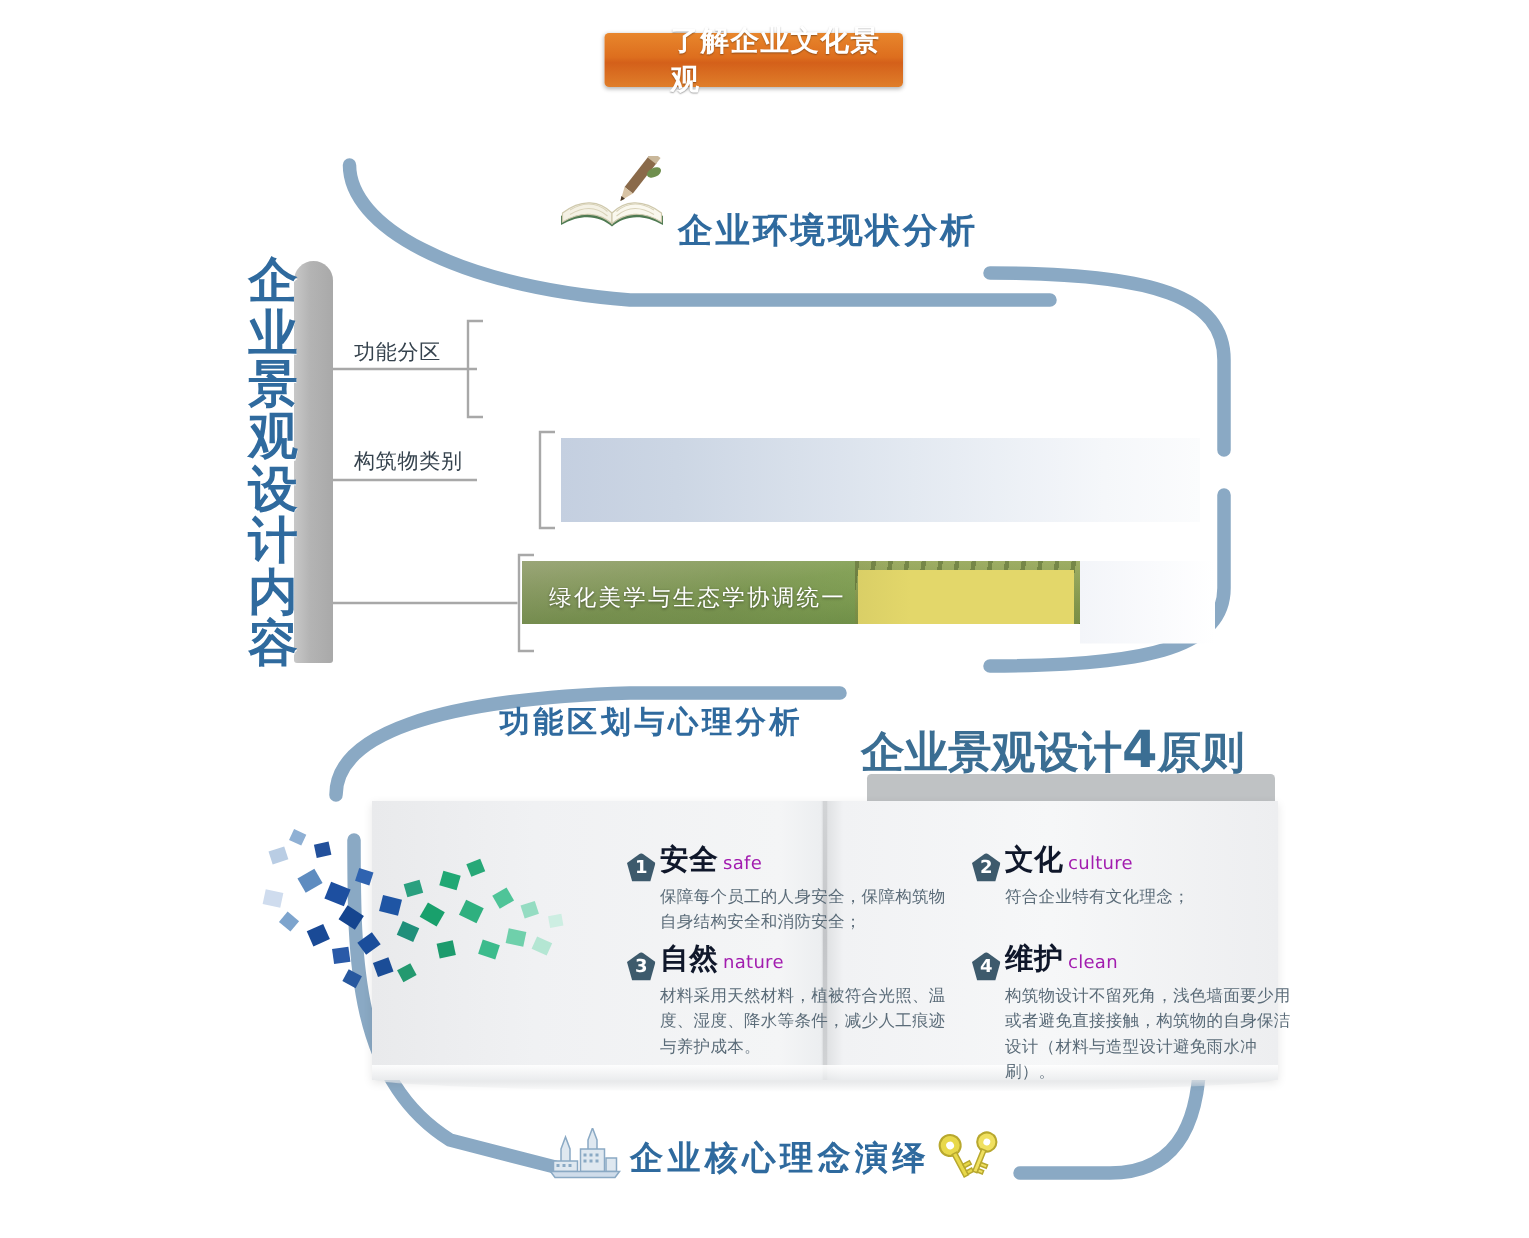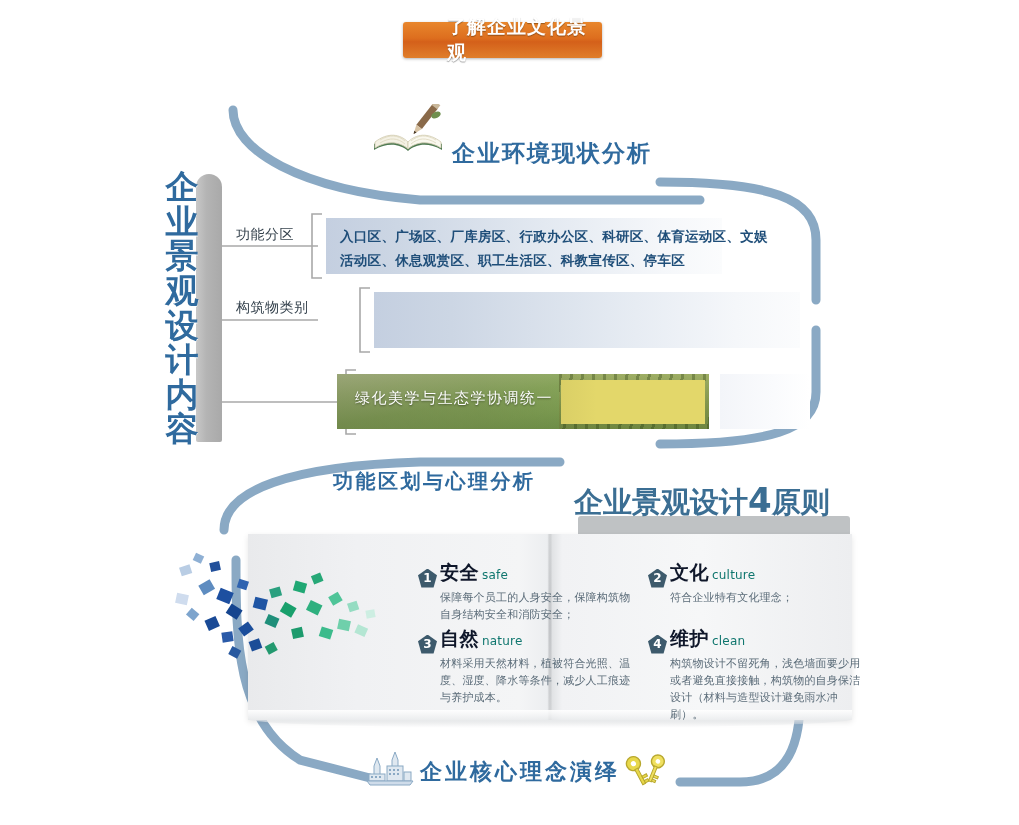--- a/index.html
+++ b/index.html
@@ -62,21 +62,21 @@
     position:absolute;
     background:linear-gradient(90deg,#c4cfe0 0%,#ccd6e4 18%,#e3e9f1 55%,#f5f7fa 85%,#fbfcfd 100%);
     color:#1f4e79;font-size:13.5px;font-weight:bold;line-height:1.75;
     padding:7px 14px;box-sizing:border-box;
     letter-spacing:.3px;
   }
   .content-box .line{display:block;white-space:nowrap;}
 
   
   .photo-band{
-    position:absolute;left:337px;top:374px;width:372px;height:55px;
+    position:absolute;left:348px;top:374px;width:372px;height:42px;
     background:
       radial-gradient(ellipse 120px 40px at 86% 60%, rgba(190,170,60,.45) 0%, rgba(190,170,60,0) 70%),
       radial-gradient(ellipse 90px 35px at 94% 30%, rgba(120,130,50,.55) 0%, rgba(120,130,50,0) 70%),
       linear-gradient(170deg,#c3cf9a 0%,#a9bd7c 18%,#8aa85c 42%,#7e9e52 62%,#6d8f46 82%,#5f8340 100%);
     overflow:hidden;
   }
   .photo-band .grassrow{
     position:absolute;right:0;top:0;width:150px;height:55px;
     background:
       repeating-linear-gradient(98deg, rgba(60,80,30,.40) 0px, rgba(60,80,30,.40) 3px, rgba(150,170,90,.15) 3px, rgba(150,170,90,.15) 11px),
@@ -151,21 +151,21 @@
   .p4{left:648px;top:626px;}
   .p-head{display:flex;align-items:baseline;gap:3px;}
   .p-num{
     width:19px;height:19px;background:#3d5a6c;color:#fff;
     display:inline-flex;align-items:center;justify-content:center;
     font-size:12px;font-weight:bold;
     clip-path:polygon(50% 0%,100% 36%,82% 100%,18% 100%,0% 36%);
     flex:0 0 auto;position:relative;top:3px;
   }
   .p-title{color:#0f172a;font-size:19px;font-weight:bold;letter-spacing:.5px;}
-  .p-en{color:#0f766e;font-size:12px;font-weight:normal;letter-spacing:.2px;}
+  .p-en{color:#a21caf;font-size:12px;font-weight:normal;letter-spacing:.2px;}
   .p-desc{
     margin-top:3px;margin-left:22px;
     color:#5a6b78;font-size:11px;line-height:1.55;letter-spacing:.2px;
   }
   .p2 .p-desc,.p4 .p-desc{margin-left:22px;}
 
   
   .head-bottom{
     position:absolute;left:420px;top:757px;
     color:#2f6a9e;font-size:22px;font-weight:bold;letter-spacing:3px;
@@ -237,24 +237,20 @@
     <line x1="222" y1="246" x2="318" y2="246" stroke="#a8a8a8" stroke-width="1.6"></line>
     <line x1="222" y1="320" x2="318" y2="320" stroke="#a8a8a8" stroke-width="1.6"></line>
     <line x1="222" y1="402" x2="345" y2="402" stroke="#a8a8a8" stroke-width="1.6"></line>
 
     <path d="M322 214 L 312 214 L 312 278 L 322 278" fill="none" stroke="#a8a8a8" stroke-width="1.6"></path>
     <path d="M370 288 L 360 288 L 360 352 L 370 352" fill="none" stroke="#a8a8a8" stroke-width="1.6"></path>
     <path d="M356 370 L 346 370 L 346 434 L 356 434" fill="none" stroke="#a8a8a8" stroke-width="1.6"></path>
   </svg>
 
   <div class="row-label r1">功能分区</div>
-  <div class="content-box" style="left:326px;top:218px;width:396px;height:56px;">
-    <span class="line">入口区、广场区、厂库房区、行政办公区、科研区、体育运动区、文娱</span>
-    <span class="line">活动区、休息观赏区、职工生活区、科教宣传区、停车区</span>
-  </div>
 
   <div class="row-label r2">构筑物类别</div>
   <div class="content-box" style="left:374px;top:292px;width:426px;height:56px;">
   </div>
 
   <div class="photo-band-glow"></div>
   <div class="photo-band">
     <div class="grassrow"></div>
     <div class="dots"></div>
     <div class="shade"></div>

